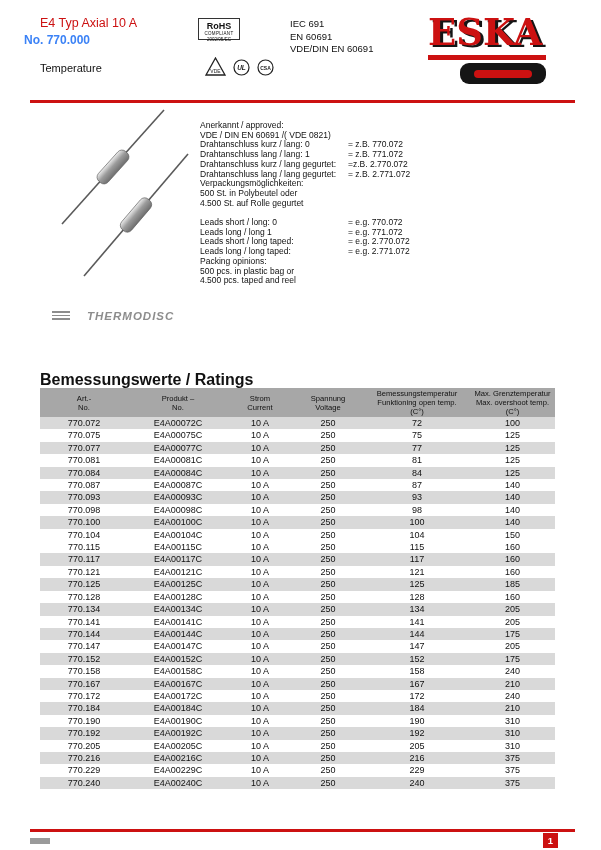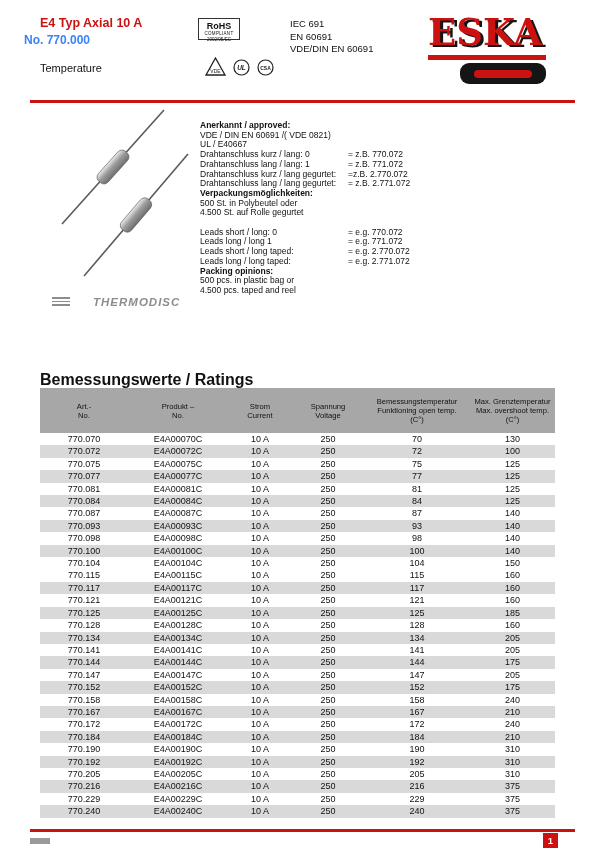--- a/index.html
+++ b/index.html
@@ -1,21 +1,21 @@
 <!DOCTYPE html>
 <html><head>
 <meta charset="utf-8">
 <style>
   * { margin:0; padding:0; box-sizing:border-box; }
   html,body { background:#ffffff; }
   body { font-family:"Liberation Sans", sans-serif; color:#111; }
   .page { position:relative; width:601px; height:850px; background:#fff; overflow:hidden; }
 
   
-  .hdr-title  { position:absolute; left:40px; top:16px; font-size:12.5px; font-weight:bold; color:#cc1111; }
+  .hdr-title  { position:absolute; left:40px; top:16px; font-size:12.5px; font-weight:normal; color:#cc1111; }
   .hdr-number { position:absolute; left:24px; top:33px; font-size:12px; font-weight:bold; color:#3b82f6;text-align:right; }
   .hdr-sub    { position:absolute; left:40px; top:62px; font-size:11px; color:#111; }
 
   .rohs { position:absolute; left:198px; top:18px; width:42px; height:22px; border:1.5px solid #333;
           text-align:center; padding-top:2px; }
   .rohs-1 { font-size:9px; font-weight:bold; line-height:10px; }
   .rohs-2 { font-size:4.5px; line-height:6px; letter-spacing:.3px; }
   .rohs-3 { font-size:4.5px; line-height:6px; }
 
   .certs { position:absolute; left:205px; top:57px; display:flex; align-items:flex-end; gap:7px; }
@@ -29,37 +29,37 @@
   .eska-box  { margin-top:3px; margin-left:32px; width:86px; height:21px; background:#151515;
                border-radius:9px; display:flex; align-items:center; justify-content:center; }
   .eska-box-bar { width:58px; height:8px; background:#cc1111; border-radius:4px; }
 
   .rule { position:absolute; left:30px; width:545px; height:2.5px; background:#cc1111; }
   .rule-top { top:100px; }
   .rule-bottom { top:829px; }
 
   
   .fuse-art { position:absolute; left:46px; top:106px; }
-  .thermodisc { position:absolute; left:52px; top:296px; display:flex; align-items:center; gap:23px; }
+  .thermodisc { position:absolute; left:52px; top:310px; display:flex; align-items:center; gap:17px; }
   .td-lines { display:inline-block; width:18px; height:11px;
               background:repeating-linear-gradient(#8d8d8d 0 1.6px, transparent 1.6px 3.6px); }
   .td-text { color:#8d8d8d; font-weight:bold; font-style:italic; font-size:11.5px; letter-spacing:1px; }
 
   
   .approved { position:absolute; left:200px; top:121px; width:290px; font-size:8.5px; line-height:9.7px; }
   .ap-line { display:flex; min-height:9.7px; }
-  .ap-line.bold .ap-label { font-weight:bold; }
+  .ap-line.bold .ap-label { font-weight:normal; }
   .ap-label { width:148px; }
   .ap-value { flex:1; }
 
   
   .ratings-title { position:absolute; left:40px; top:371px; font-size:16px; font-weight:bold; }
   table.ratings { position:absolute; left:40px; top:388px; width:515px; border-collapse:collapse; table-layout:fixed; }
   table.ratings th { background:#a7a7a7; font-weight:normal; font-size:7.6px; line-height:9px;
-                     padding:9px 1px; text-align:center; vertical-align:middle; color:#111; }
+                     padding:1px 1px; text-align:center; vertical-align:middle; color:#111; }
   table.ratings th:nth-child(1){width:88px}
   table.ratings th:nth-child(2){width:100px}
   table.ratings th:nth-child(3){width:64px}
   table.ratings th:nth-child(4){width:72px}
   table.ratings th:nth-child(5){width:106px}
   table.ratings th:nth-child(6){width:85px}
   table.ratings td { font-size:9px; height:12.4px; line-height:12.4px; padding:0; text-align:center; color:#111; }
   table.ratings tr.odd  { background:#d9d9d9; }
   table.ratings tr.even { background:#ffffff; }
 
@@ -142,24 +142,20 @@
   <div class="approved">
       <div class="ap-line bold">
         <span class="ap-label">Anerkannt / approved:</span>
         <span class="ap-value"></span>
       </div>
       <div class="ap-line">
         <span class="ap-label">VDE / DIN EN 60691 /( VDE 0821)</span>
         <span class="ap-value"></span>
       </div>
       <div class="ap-line">
-        <span class="ap-label">UL / E40667</span>
-        <span class="ap-value"></span>
-      </div>
-      <div class="ap-line">
         <span class="ap-label">Drahtanschluss kurz / lang: 0</span>
         <span class="ap-value">= z.B. 770.072</span>
       </div>
       <div class="ap-line">
         <span class="ap-label">Drahtanschluss lang / lang: 1</span>
         <span class="ap-value">= z.B. 771.072</span>
       </div>
       <div class="ap-line">
         <span class="ap-label">Drahtanschluss kurz / lang gegurtet:</span>
         <span class="ap-value">=z.B. 2.770.072</span>
@@ -221,28 +217,20 @@
       <tr>
           <th>Art.-<br>No.</th>
           <th>Produkt –<br>No.</th>
           <th>Strom<br>Current</th>
           <th>Spannung<br>Voltage</th>
           <th>Bemessungstemperatur<br>Funktioning open temp.<br>(C°)</th>
           <th>Max. Grenztemperatur<br>Max. overshoot temp.<br>(C°)</th>
         </tr>
     </thead>
     <tbody>
-        <tr class="even">
-          <td>770.070</td>
-          <td>E4A00070C</td>
-          <td>10 A</td>
-          <td>250</td>
-          <td>70</td>
-          <td>130</td>
-        </tr>
         <tr class="odd">
           <td>770.072</td>
           <td>E4A00072C</td>
           <td>10 A</td>
           <td>250</td>
           <td>72</td>
           <td>100</td>
         </tr>
         <tr class="even">
           <td>770.075</td>

